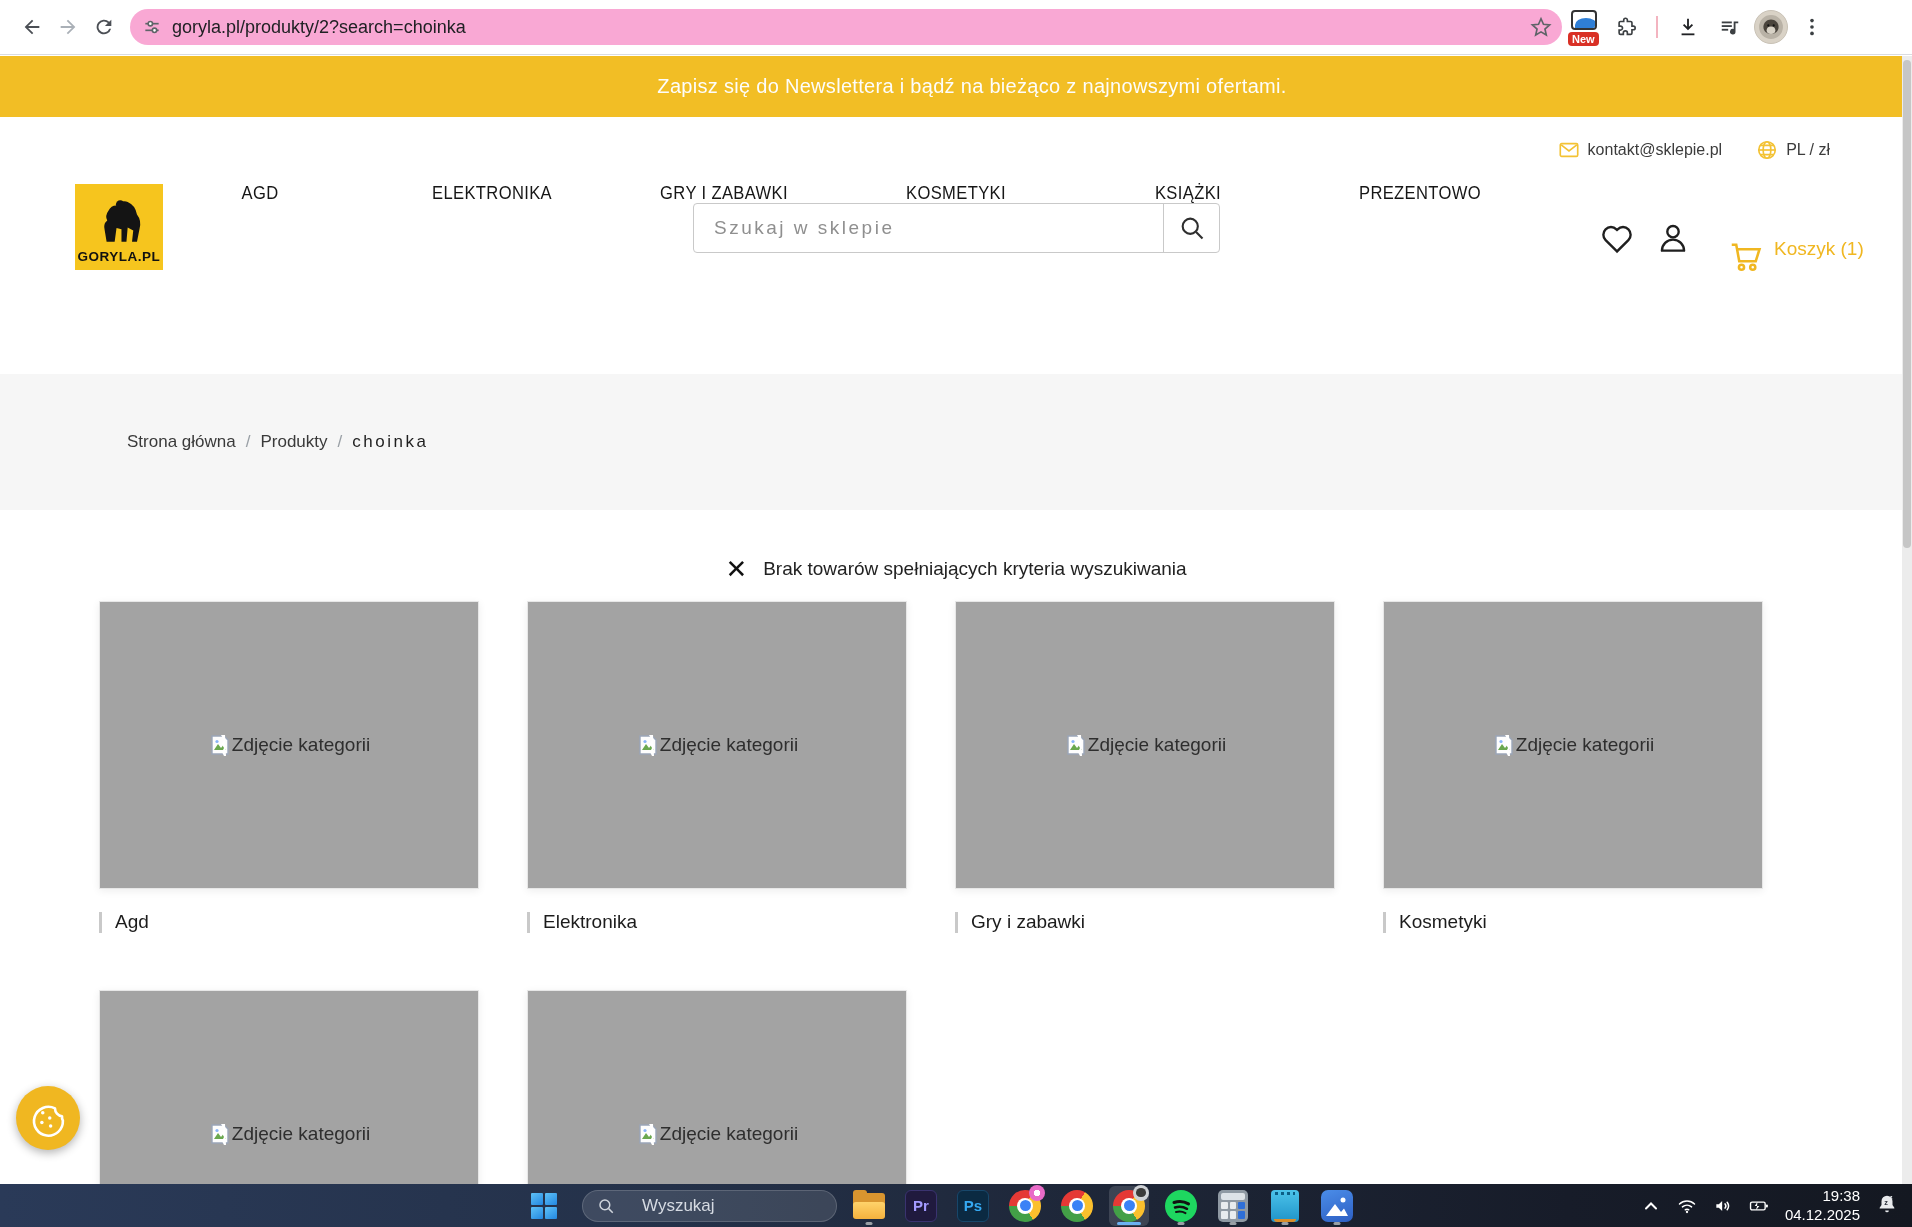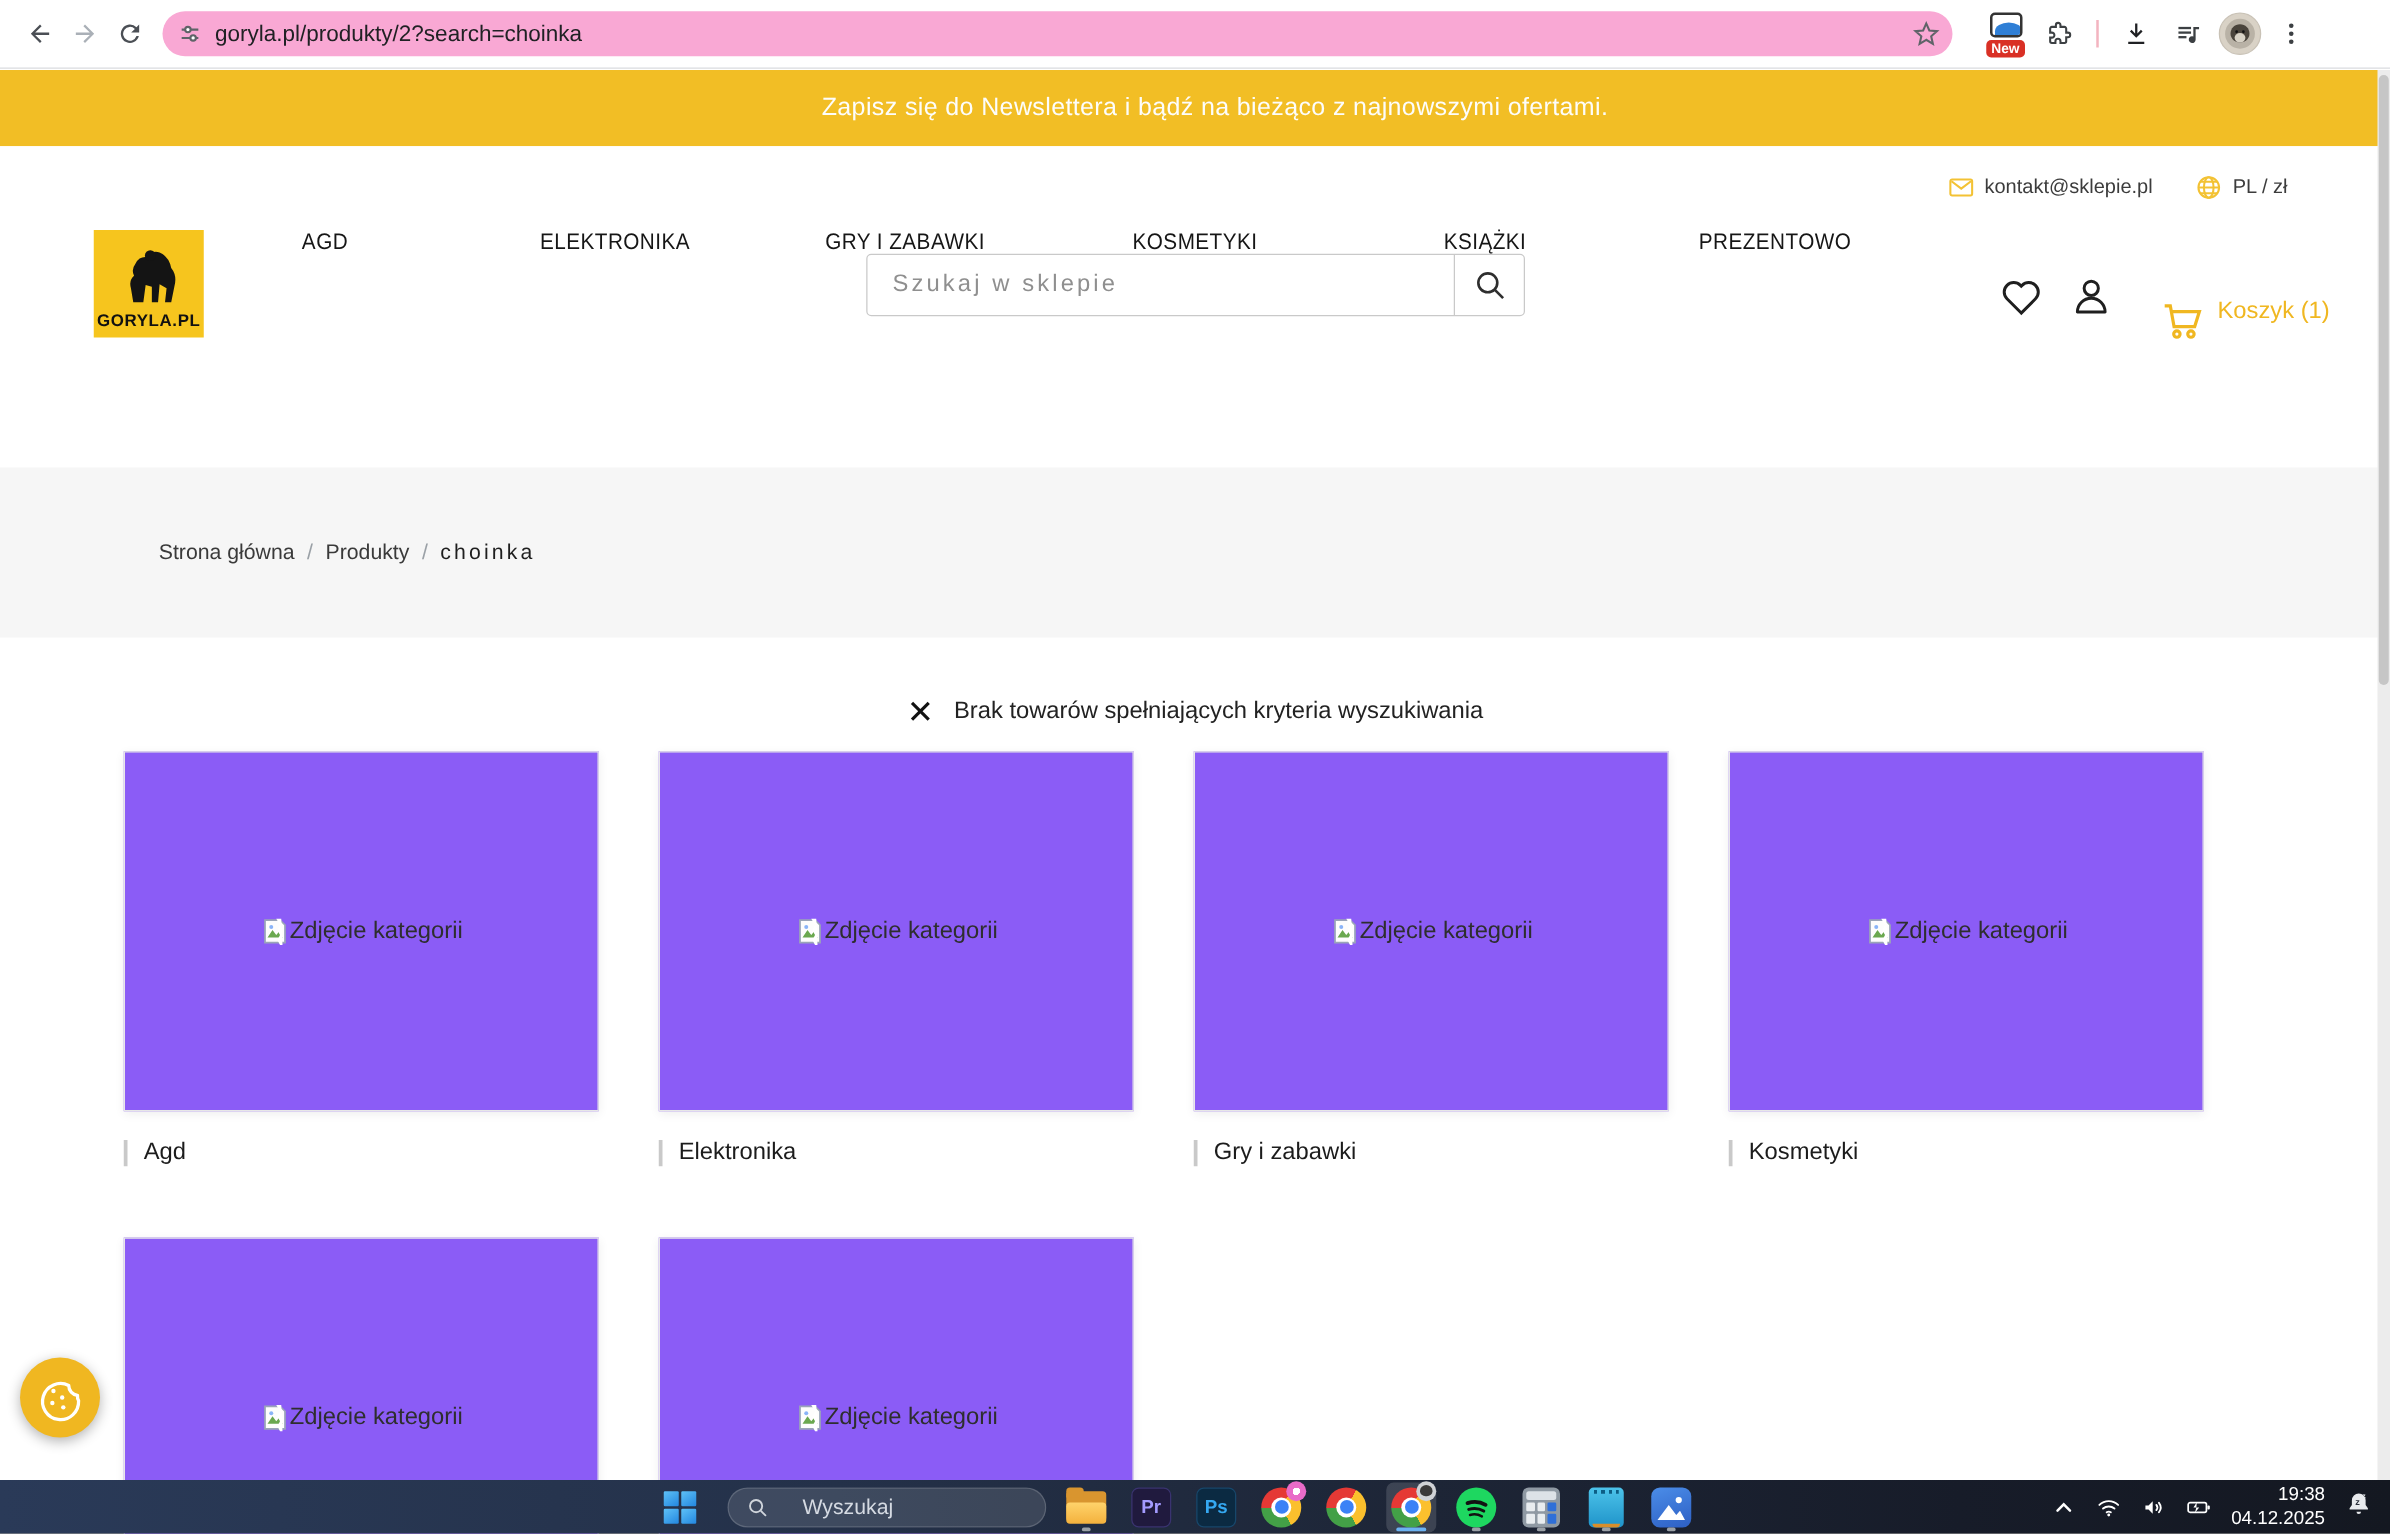--- a/index.html
+++ b/index.html
@@ -10,21 +10,21 @@
   
   .toolbar{position:absolute;left:0;top:0;width:1912px;height:55px;background:#fff;
            border-bottom:1px solid #dadce0;display:flex;align-items:center;padding:0 14px;}
   .tb-btn{width:36px;height:36px;display:flex;align-items:center;justify-content:center;
           border-radius:50%;flex:0 0 auto;}
   .tb-btn svg{width:22px;height:22px;}
   .url-pill{height:36px;background:#f9a8d4;border-radius:18px;display:flex;align-items:center;
             margin-left:8px;padding:0 10px 0 12px;width:1432px;flex:0 0 auto;}
   .url-text{font-size:18px;color:#202124;margin-left:10px;flex:1;white-space:nowrap;overflow:hidden;}
   .pill-star{margin-left:auto;}
-  .tb-right{display:flex;align-items:center;margin-left:27px;gap:6px;}
+  .tb-right{display:flex;align-items:center;margin-left:6px;gap:6px;}
   .ext-new{position:relative;width:34px;height:38px;flex:0 0 auto;}
   .ext-new .shot{position:absolute;left:3px;top:2px;width:26px;height:20px;border:2px solid #333;
                  border-radius:4px;background:#fff;overflow:hidden;}
   .ext-new .shot i{position:absolute;left:2px;bottom:-4px;width:22px;height:14px;border-radius:50% 50% 0 0;
                    background:#2f7fd6;display:block;}
   .ext-new .badge{position:absolute;left:0;bottom:0;background:#d93025;color:#fff;font-size:11px;
                   font-weight:700;border-radius:4px;padding:1px 4px;}
   .tb-sep{width:2px;height:22px;background:#f3b4c0;margin:0 6px;}
   .avatar{width:34px;height:34px;border-radius:50%;background:#d9d2c6;display:flex;align-items:center;
           justify-content:center;overflow:hidden;border:1px solid #c9c2b6;}
@@ -68,21 +68,21 @@
 
   
   .empty{position:absolute;left:0;top:556px;width:1912px;display:flex;align-items:center;
          justify-content:center;gap:16px;}
   .empty .x{font-size:26px;line-height:1;color:#111;}
   .empty .msg{font-size:19px;color:#222;}
 
   
   .cards{position:absolute;left:99px;top:601px;width:1714px;display:grid;
          grid-template-columns:repeat(4,380px);column-gap:48px;row-gap:57px;}
-  .card{width:380px;height:288px;background:#8b5cf6;border:1px solid #e7e7e7;
+  .card{width:380px;height:288px;background:#a3a3a3;border:1px solid #e7e7e7;
         box-shadow:0 2px 8px rgba(0,0,0,.07);display:flex;align-items:center;justify-content:center;}
   .card .broken{display:flex;align-items:center;gap:2px;}
   .card .broken svg{width:24px;height:24px;}
   .card .alt{font-size:19px;color:#2e2e2e;}
   .caption{margin-top:22px;display:flex;align-items:center;}
   .caption .bar{width:3px;height:21px;background:#c9c9c9;margin-right:13px;}
   .caption span.lbl{font-size:19px;color:#1c1c1c;}
 
   
   .cookie{position:absolute;left:16px;top:1086px;width:64px;height:64px;border-radius:50%;

